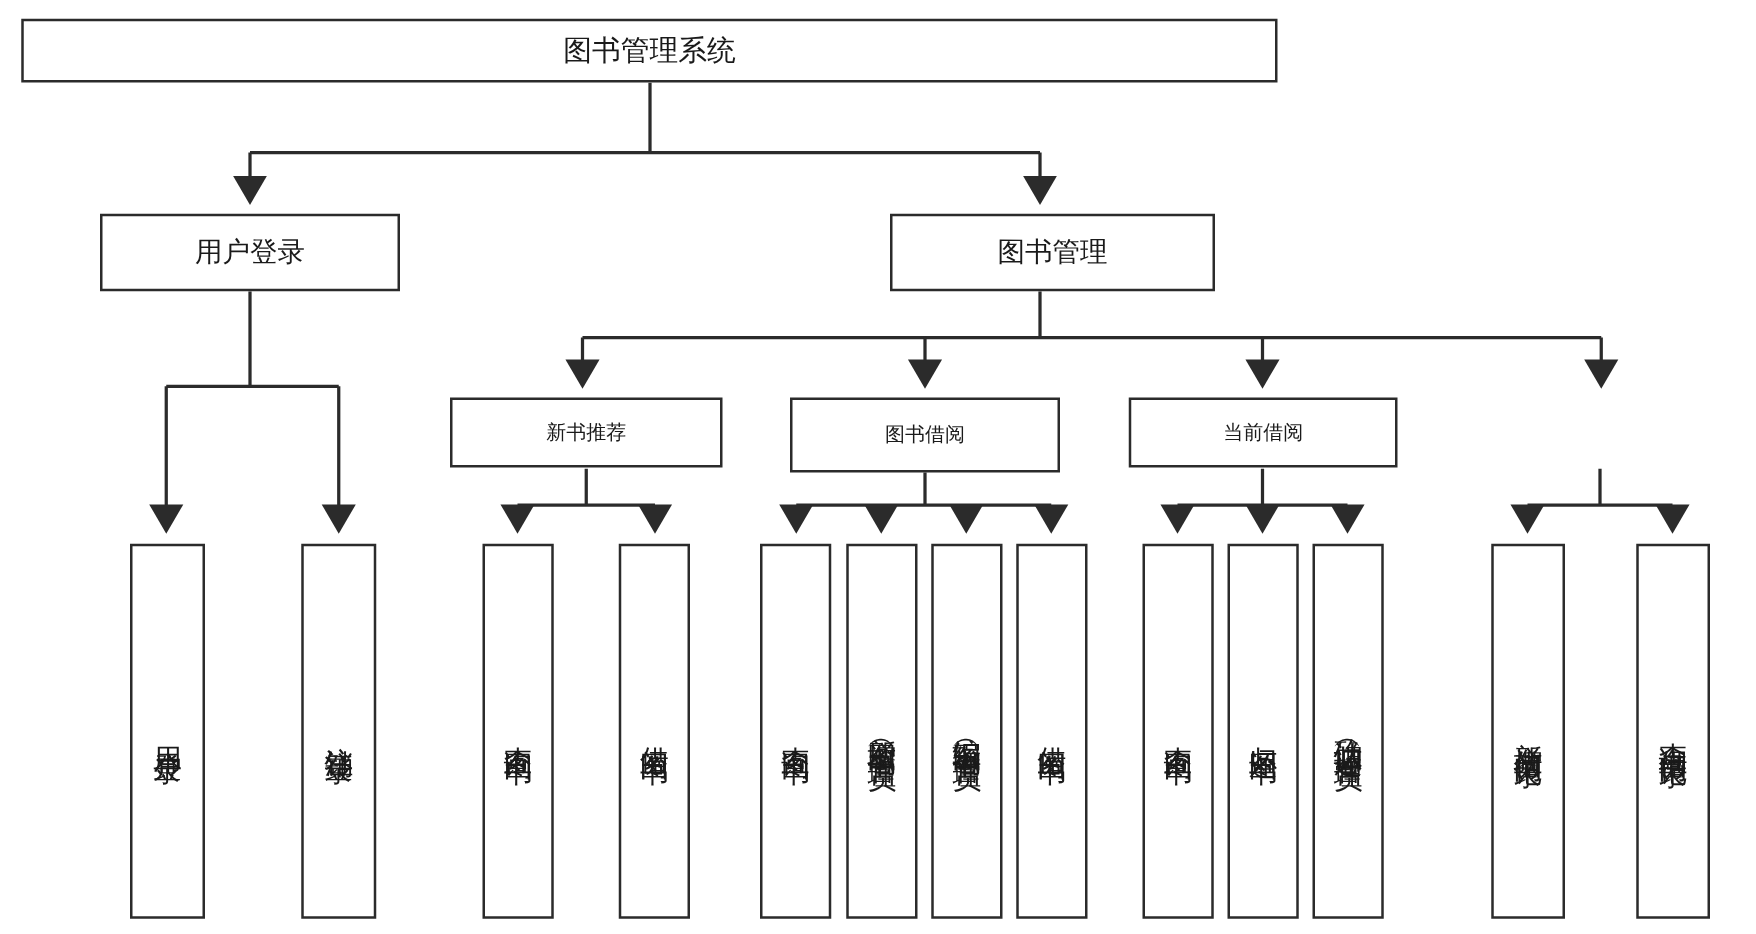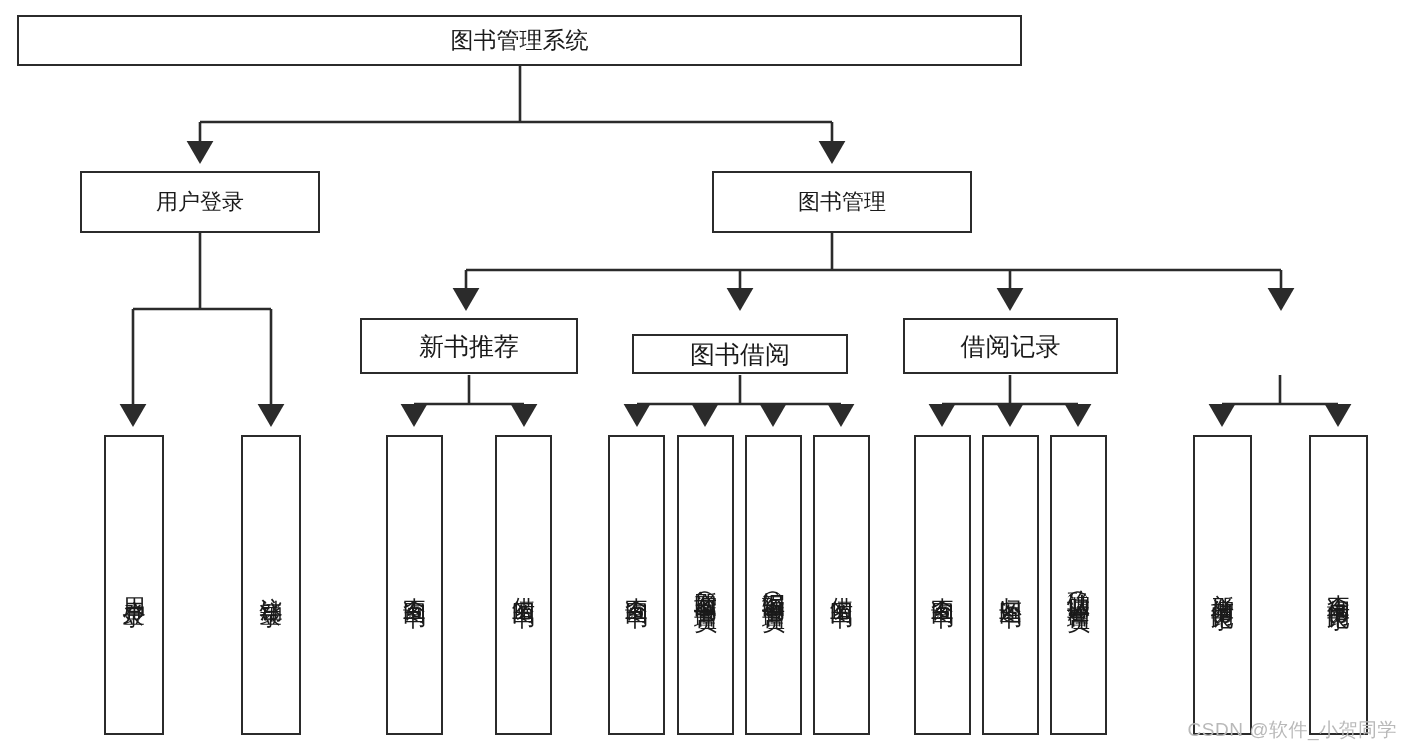--- a/index.html
+++ b/index.html
@@ -36,21 +36,21 @@
     color: #1a1a1a;
     overflow: hidden;
   }
   .node.root {
     font-size: 23px;
   }
   .node.lvl2 {
     font-size: 22px;
   }
   .node.lvl3 {
-    font-size: 25px;
+    font-size: 16px;
   }
   .node.leaf {
     font-size: 23px;
     align-items: center;
     justify-content: center;
   }
   .vtext {
     writing-mode: vertical-rl;
     text-orientation: upright;
     letter-spacing: 3px;
@@ -132,25 +132,25 @@
   <div class="node lvl2" style="left:80px; top:171px; width:240px; height:62px;">
     <span>用户登录</span>
   </div>
   <div class="node lvl2" style="left:712px; top:171px; width:260px; height:62px;">
     <span>图书管理</span>
   </div>
 
   <div class="node lvl3" style="left:360px; top:318px; width:218px; height:56px;">
     <span>新书推荐</span>
   </div>
-  <div class="node lvl3" style="left:632px; top:318px; width:216px; height:40px;margin-top:16px;">
+  <div class="node lvl3" style="left:632px; top:318px; width:216px; height:60px;">
     <span>图书借阅</span>
   </div>
   <div class="node lvl3" style="left:903px; top:318px; width:215px; height:56px;">
-    <span>借阅记录</span>
+    <span>当前借阅</span>
   </div>
 
   <div class="node leaf" style="left:104px; top:435px; width:60px; height:300px;">
     <span class="vtext">用户登录</span>
   </div>
   <div class="node leaf" style="left:241px; top:435px; width:60px; height:300px;">
     <span class="vtext">注销登录</span>
   </div>
 
   <div class="node leaf" style="left:386px; top:435px; width:57px; height:300px;">
@@ -183,15 +183,14 @@
     <span class="vtext">确认归还（管理员）</span>
   </div>
 
   <div class="node leaf" style="left:1193px; top:435px; width:59px; height:300px;">
     <span class="vtext">新增借阅记录</span>
   </div>
   <div class="node leaf" style="left:1309px; top:435px; width:59px; height:300px;">
     <span class="vtext">查询借阅记录</span>
   </div>
 
-  <div class="watermark">CSDN @软件_小贺同学</div>
 
 </div>
 
 </body></html>

